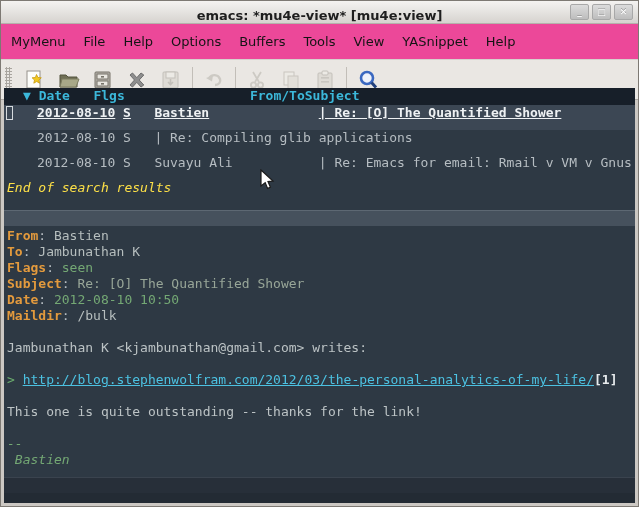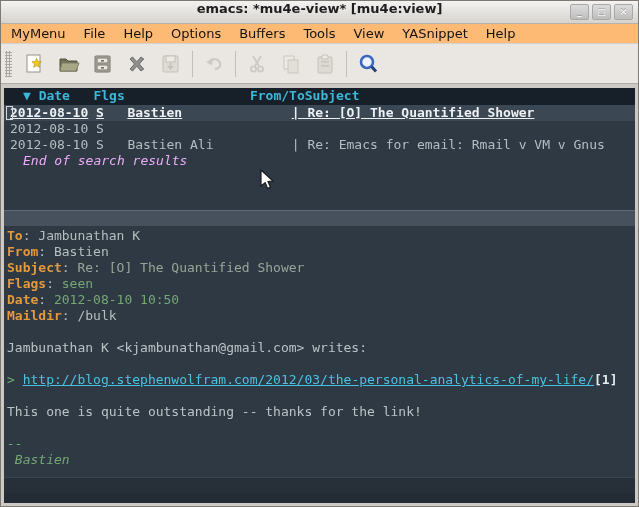--- a/index.html
+++ b/index.html
@@ -4,38 +4,38 @@
 <style>
   * { margin:0; padding:0; box-sizing:border-box; }
   html,body { width:639px; height:507px; background:#888; }
   .frame {
     position:relative; width:639px; height:507px;
     background:#ccc8c3; border:1px solid #7d7973;
     font-family:"DejaVu Sans", sans-serif; overflow:hidden;
   }
   
   .titlebar {
-    height:23px; display:flex; align-items:flex-start;
+    height:23px; display:flex; align-items:flex-end;
     background:linear-gradient(#f4f3f1,#d6d3cf);
     border-bottom:1px solid #b5b1ab; position:relative;
   }
   .title-text {
     flex:1; text-align:center; font-size:13px; font-weight:bold; color:#1e1e1e;
     white-space:nowrap;
   }
   .win-buttons { position:absolute; right:5px; top:3px; display:flex; gap:3px; }
   .win-btn {
     width:19px; height:16px; border-radius:2px;
     background:linear-gradient(#dcdcdc,#bdbdbd); border:1px solid #a8a8a8;
     color:#ffffff; font-size:9px; font-weight:bold; line-height:14px; text-align:center;
     text-shadow:0 -1px 0 #999;
   }
   
   .menubar {
-    height:20px; background:#fdba74; display:flex; align-items:center;
+    height:36px; background:#ec4899; display:flex; align-items:center;
     padding-left:10px; gap:18px; font-size:13px; color:#141414;
     border-bottom:1px solid #d6d2cd;
   }
   .menu-item { white-space:nowrap; }
   
   .toolbar {
     height:40px; background:#eae7e3; border-bottom:1px solid #aeaaa4;
     display:flex; align-items:center; padding-left:4px;
   }
   .tb-handle {
@@ -53,31 +53,31 @@
   }
   .headers-window { height:122px; position:relative; }
   .header-line {
     height:17px; background:#171f29; color:#3cb8da; font-weight:bold;
     padding-left:19px; white-space:pre; display:flex;
   }
   .hcol-sort { display:inline-block; width:2ch; white-space:pre; }
   .hcol-date { display:inline-block; width:7ch; white-space:pre; }
   .hcol-flags{ display:inline-block; width:6ch; white-space:pre; }
   .hcol-from { display:inline-block; width:21ch; white-space:pre;text-align:right; }
-  .msg-row { height:16px; padding-left:6px; display:flex; white-space:pre; position:relative; }
+  .msg-row { height:25px; padding-left:33px; display:flex; white-space:pre; position:relative; }
   .c-date { display:inline-block; width:11ch; white-space:pre; }
   .c-flags{ display:inline-block; width:4ch; white-space:pre; }
   .c-from { display:inline-block; width:21ch; white-space:pre; }
   .c-subj { white-space:pre; }
   .row-selected { background:#3c4754; color:#eef1f3; font-weight:bold; text-decoration:underline; }
   .hollow-cursor {
     position:absolute; left:2px; top:1px; width:7px; height:14px;
     border:1px solid #d5dade; text-decoration:none;
   }
-  .end-results { color:#f0abfc; font-style:italic; padding-left:19px; white-space:pre; }
+  .end-results { color:#fde047; font-style:italic; padding-left:3px; white-space:pre; }
   
   .modeline {
     height:16px; white-space:pre; overflow:hidden; padding-left:6px; font-size:13px;
   }
   .ml-active { background:#46515d; border-top:1px solid #5d6873; color:#99a4ae; }
   .ml-inactive { background:#272f39; border-top:1px solid #3a434e; color:#8fa0ad; }
   
   .view-window { height:251px; padding:2px 0 0 3px; }
   .vline { height:16px; white-space:pre; }
   .vlabel { color:#e39a3d; font-weight:bold; }
@@ -214,40 +214,41 @@
       <div class="msg-row row-selected">
         <div class="hollow-cursor"></div>
         <span class="c-date">2012-08-10</span>
         <span class="c-flags">S</span>
         <span class="c-from">Bastien</span>
         <span class="c-subj">| Re: [O] The Quantified Shower</span>
       </div>
       <div class="msg-row">
         <span class="c-date">2012-08-10</span>
         <span class="c-flags">S</span>
+        <span class="c-subj">| Re: Compiling glib applications</span>
       </div>
       <div class="msg-row">
         <span class="c-date">2012-08-10</span>
         <span class="c-flags">S</span>
-        <span class="c-from">Bastien Ali</span>
+        <span class="c-from">Suvayu Ali</span>
         <span class="c-subj">| Re: Emacs for email: Rmail v VM v Gnus</span>
       </div>
 
       <div class="end-results">End of search results</div>
     </div>
 
     <div class="modeline ml-active">
       
     </div>
 
     <div class="view-window">
+      <div class="vline"><span class="vlabel">From</span><span class="vsep">: </span><span class="v-contact">Bastien</span></div>
       <div class="vline"><span class="vlabel">To</span><span class="vsep">: </span><span class="v-contact">Jambunathan K</span></div>
-      <div class="vline"><span class="vlabel">From</span><span class="vsep">: </span><span class="v-contact">Bastien</span></div>
+      <div class="vline"><span class="vlabel">Flags</span><span class="vsep">: </span><span class="v-green">seen</span></div>
       <div class="vline"><span class="vlabel">Subject</span><span class="vsep">: </span><span class="v-subject">Re: [O] The Quantified Shower</span></div>
-      <div class="vline"><span class="vlabel">Flags</span><span class="vsep">: </span><span class="v-green">seen</span></div>
       <div class="vline"><span class="vlabel">Date</span><span class="vsep">: </span><span class="v-green">2012-08-10 10:50</span></div>
       <div class="vline"><span class="vlabel">Maildir</span><span class="vsep">: </span><span class="v-contact">/bulk</span></div>
       <div class="vline"></div>
       <div class="vline v-body">Jambunathan K &lt;kjambunathan@gmail.com&gt; writes:</div>
       <div class="vline"></div>
       <div class="vline"><span class="v-quote">&gt; </span><span class="v-link">http://blog.stephenwolfram.com/2012/03/the-personal-analytics-of-my-life/</span><span class="v-linknum">[1]</span></div>
       <div class="vline"></div>
       <div class="vline v-body">This one is quite outstanding -- thanks for the link!</div>
       <div class="vline"></div>
       <div class="vline v-sig">--</div>

